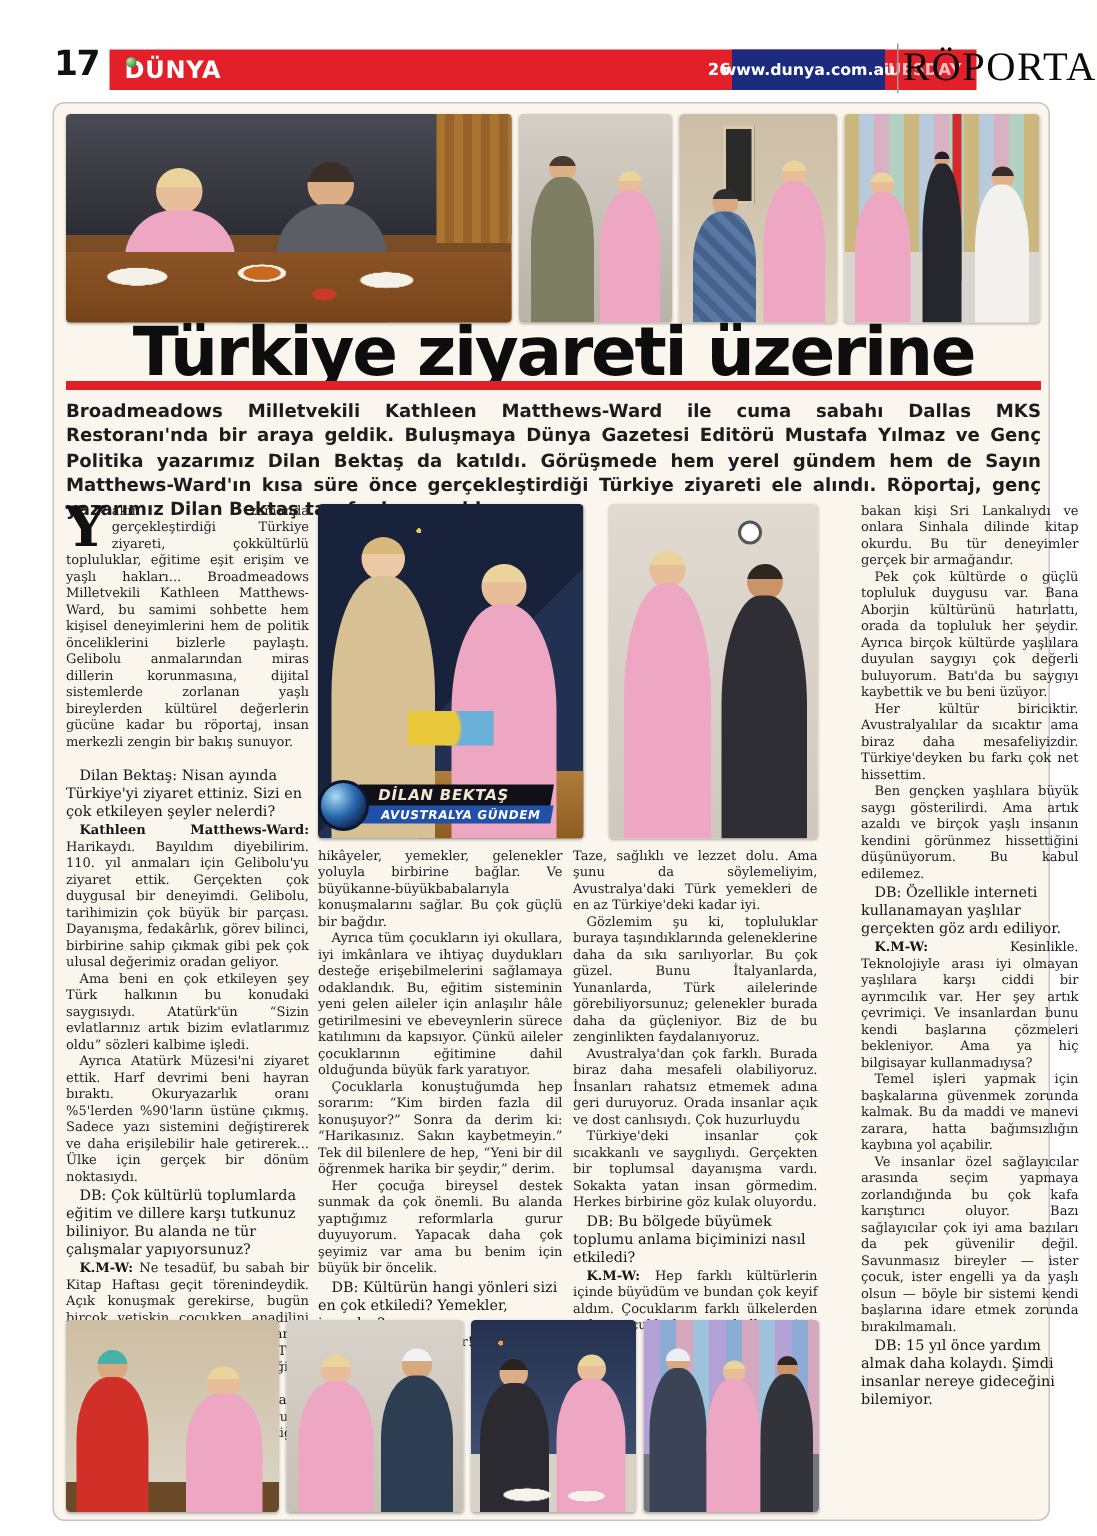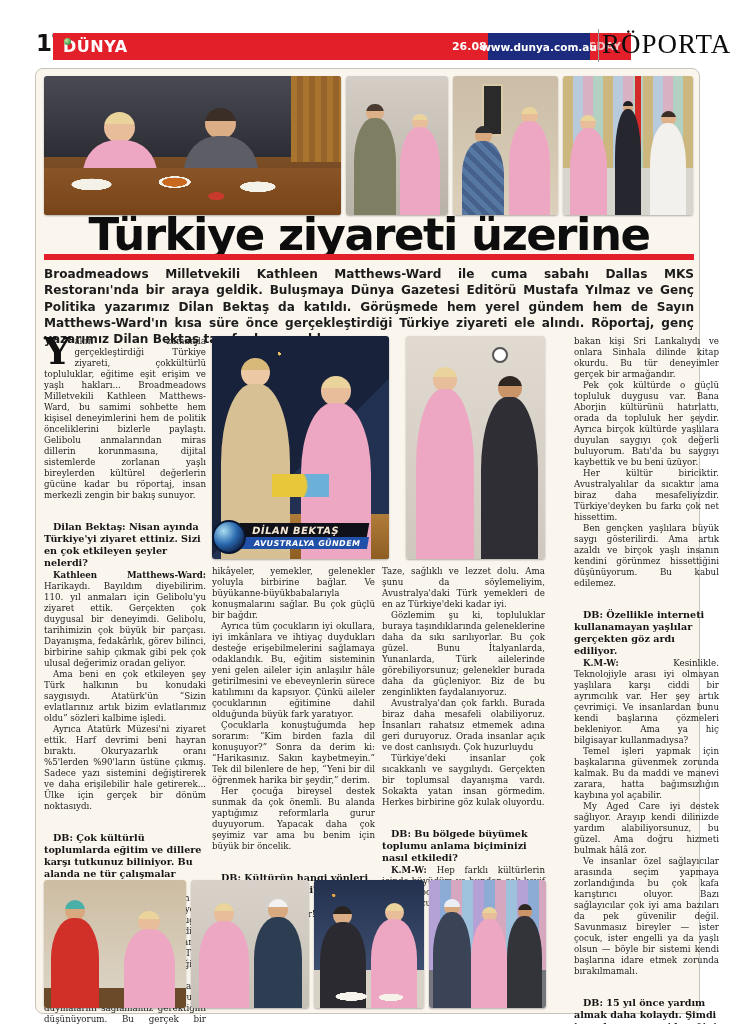--- a/index.html
+++ b/index.html
@@ -1,20 +1,20 @@
 <!DOCTYPE html>
 <html lang="tr"><head>
 <meta charset="utf-8">
 <style>
   html,body{margin:0;padding:0;background:#fff;}
   .page{position:relative;width:731px;height:1024px;background:#fff;font-family:"DejaVu Sans",sans-serif;overflow:hidden;}
 
   
   .page-num{position:absolute;left:36px;top:30px;font-size:23px;font-weight:bold;color:#111;letter-spacing:-1px;}
-  .redbar{position:absolute;left:53px;top:33px;width:578px;height:27px;background:#e3202a;display:flex;align-items:center;}
+  .redbar{position:absolute;left:73px;top:33px;width:578px;height:27px;background:#e3202a;display:flex;align-items:center;}
   .brand{position:relative;margin-left:10px;color:#fff;font-weight:bold;font-size:16px;letter-spacing:.5px;}
   .globe-dot{position:absolute;left:1px;top:1px;width:7px;height:7px;border-radius:50%;
     background:radial-gradient(circle at 35% 35%,#bfe8a0,#3a9a4a 70%);}
   .hdr-date{margin-left:auto;padding-right:10px;font-size:11px;font-weight:bold;color:#fff;white-space:nowrap;}
   .hdr-date .day-en{color:rgba(255,255,255,.72);}
   .bluebox{position:absolute;left:488px;top:33px;width:102px;height:27px;background:#1d2b7e;color:#fff;
     display:flex;align-items:center;justify-content:center;font-size:10.5px;font-weight:bold;}
   .hdr-divider{position:absolute;left:598px;top:29px;width:1px;height:33px;background:#9a9a9a;}
   .section-title{position:absolute;left:602px;top:29px;width:126px;text-align:center;
     font-family:"Liberation Serif",serif;font-size:27px;color:#0c0c0c;letter-spacing:1px;}
@@ -39,21 +39,21 @@
     font-weight:800;color:#0d0d0d;letter-spacing:-1.5px;text-align:center;white-space:nowrap;}
   .head-rule{position:absolute;left:44px;top:254px;width:650px;height:6px;background:#e3202a;}
   .lead{position:absolute;left:44px;top:266px;width:650px;font-size:12.1px;line-height:16.3px;
     font-weight:bold;color:#1c1c1c;text-align:justify;}
 
   
   .bcol{position:absolute;font-family:"DejaVu Serif",serif;font-size:8.7px;line-height:11px;
     color:#1d1d1d;text-align:justify;}
   .bcol p{margin:0;}
   .bcol p.p, .bcol p.a{text-indent:9px;}
-  .bcol p.q{font-weight:bold;font-size:9.6px;line-height:12px;color:#141414;margin-top:20px;margin-bottom:1px;text-indent:9px;text-align:left;}
+  .bcol p.q{font-weight:normal;font-size:9.6px;line-height:12px;color:#141414;margin-top:1px;margin-bottom:1px;text-indent:9px;text-align:left;}
   .bcol p.a b{color:#141414;}
   .bcol p.intro{margin-bottom:11px;}
   .dropcap{float:left;font-size:37px;line-height:29px;font-weight:bold;padding:1px 4px 0 0;color:#111;}
   #col1{left:44px;top:336px;width:162px;}
   #col2{left:212px;top:566px;width:163px;}
   #col3{left:382px;top:566px;width:163px;}
   #col4{left:574px;top:336px;width:145px;}
 
   
   .badge{position:absolute;left:212px;top:520px;height:38px;}
@@ -203,21 +203,20 @@
       <p class="a"><b>K.M-W: </b>Hep farklı kültürlerin içinde büyüdüm ve bundan çok keyif aldım. Çocuklarım farklı ülkelerden gelen çocuklarla aynı okullara gitti. Onlara</p>
     </div>
   <div class="bcol" id="col4">
       <p class="">bakan kişi Sri Lankalıydı ve onlara Sinhala dilinde kitap okurdu. Bu tür deneyimler gerçek bir armağandır.</p>
       <p class="p">Pek çok kültürde o güçlü topluluk duygusu var. Bana Aborjin kültürünü hatırlattı, orada da topluluk her şeydir. Ayrıca birçok kültürde yaşlılara duyulan saygıyı çok değerli buluyorum. Batı'da bu saygıyı kaybettik ve bu beni üzüyor.</p>
       <p class="p">Her kültür biriciktir. Avustralyalılar da sıcaktır ama biraz daha mesafeliyizdir. Türkiye'deyken bu farkı çok net hissettim.</p>
       <p class="p">Ben gençken yaşlılara büyük saygı gösterilirdi. Ama artık azaldı ve birçok yaşlı insanın kendini görünmez hissettiğini düşünüyorum. Bu kabul edilemez.</p>
       <p class="q">DB: Özellikle interneti kullanamayan yaşlılar gerçekten göz ardı ediliyor.</p>
       <p class="a"><b>K.M-W: </b>Kesinlikle. Teknolojiyle arası iyi olmayan yaşlılara karşı ciddi bir ayrımcılık var. Her şey artık çevrimiçi. Ve insanlardan bunu kendi başlarına çözmeleri bekleniyor. Ama ya hiç bilgisayar kullanmadıysa?</p>
       <p class="p">Temel işleri yapmak için başkalarına güvenmek zorunda kalmak. Bu da maddi ve manevi zarara, hatta bağımsızlığın kaybına yol açabilir.</p>
-      <p class="p">My Aged Care iyi destek sağlıyor. Arayıp kendi dilinizde yardım alabiliyorsunuz, bu güzel. Ama doğru hizmeti bulmak hâlâ zor.</p>
       <p class="p">Ve insanlar özel sağlayıcılar arasında seçim yapmaya zorlandığında bu çok kafa karıştırıcı oluyor. Bazı sağlayıcılar çok iyi ama bazıları da pek güvenilir değil. Savunmasız bireyler — ister çocuk, ister engelli ya da yaşlı olsun — böyle bir sistemi kendi başlarına idare etmek zorunda bırakılmamalı.</p>
       <p class="q">DB: 15 yıl önce yardım almak daha kolaydı. Şimdi insanlar nereye gideceğini bilemiyor.</p>
     </div>
 
   <div class="prow prow-bottom">
     <div class="photo" style="width:142px;background:linear-gradient(#cdbda2,#ddd6c8);">
       <div class="prop" style="left:0;bottom:0;width:100%;height:16%;background:#6a4a28;"></div>
       <div class="pp" style="left:5%;width:34%;height:84%;">
           <div class="hd" style="background:linear-gradient(#49b0a8 0 44%,#d8a87e 44%);"></div>
           <div class="bd" style="background:#d03028;"></div>

